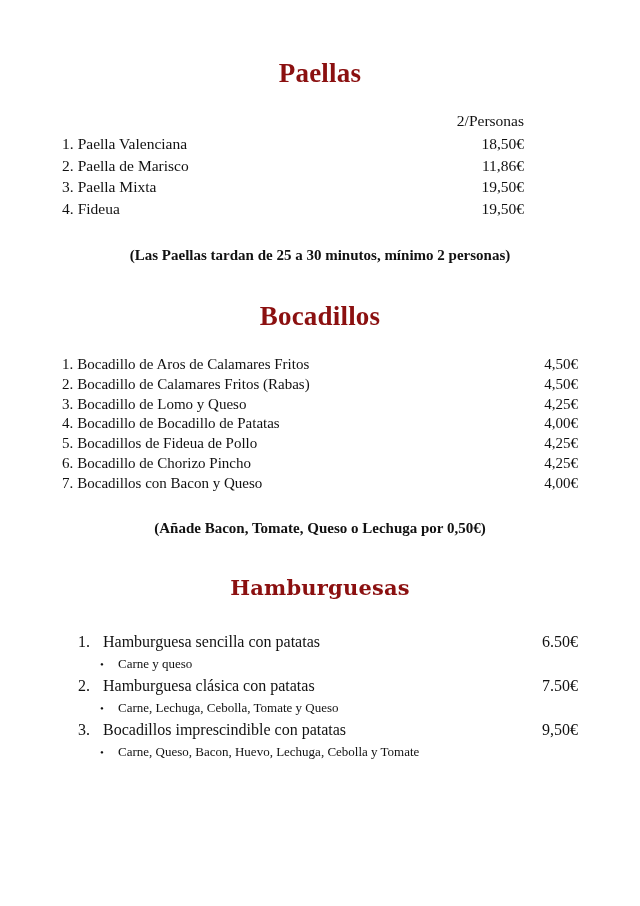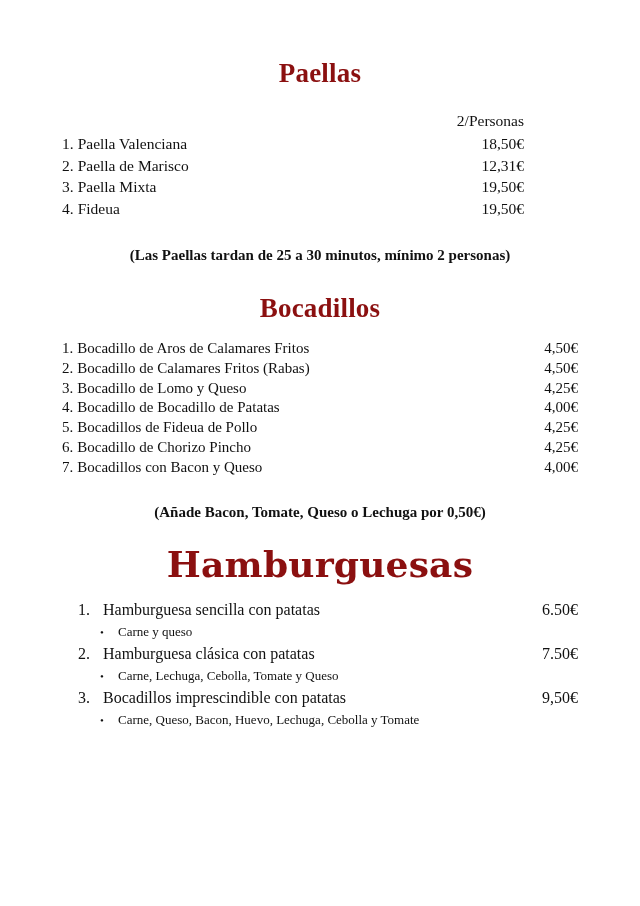--- a/index.html
+++ b/index.html
@@ -32,27 +32,27 @@
     letter-spacing: 0.2px;
   }
   .heading-paellas {
     font-size: 27px;
     margin: 0;
     padding-top: 58px;
     line-height: 30px;
   }
   .heading-bocadillos {
     font-size: 27px;
-    margin: 0;
+    margin: 8px;
     padding-top: 28px;
     line-height: 30px;
   }
   .heading-hamburguesas {
-    font-size: 36px;
-    margin: 0;
+    font-size: 21px;
+    margin: 8px;
     padding-top: 26px;
     line-height: 32px;
     font-family: "DejaVu Serif", "Liberation Serif", serif;
   }
 
   
   .menu-list {
     list-style: none;
     margin: 0;
     padding: 0;
@@ -167,21 +167,21 @@
 
     <ul class="menu-list">
       <li class="menu-row">
         <span class="row-num">1.</span>
         <span class="row-label">Paella Valenciana</span>
         <span class="row-price">18,50€</span>
       </li>
       <li class="menu-row">
         <span class="row-num">2.</span>
         <span class="row-label">Paella de Marisco</span>
-        <span class="row-price">12,31€</span>
+        <span class="row-price">11,86€</span>
       </li>
       <li class="menu-row">
         <span class="row-num">3.</span>
         <span class="row-label">Paella Mixta</span>
         <span class="row-price">19,50€</span>
       </li>
       <li class="menu-row">
         <span class="row-num">4.</span>
         <span class="row-label">Fideua</span>
         <span class="row-price">19,50€</span>

